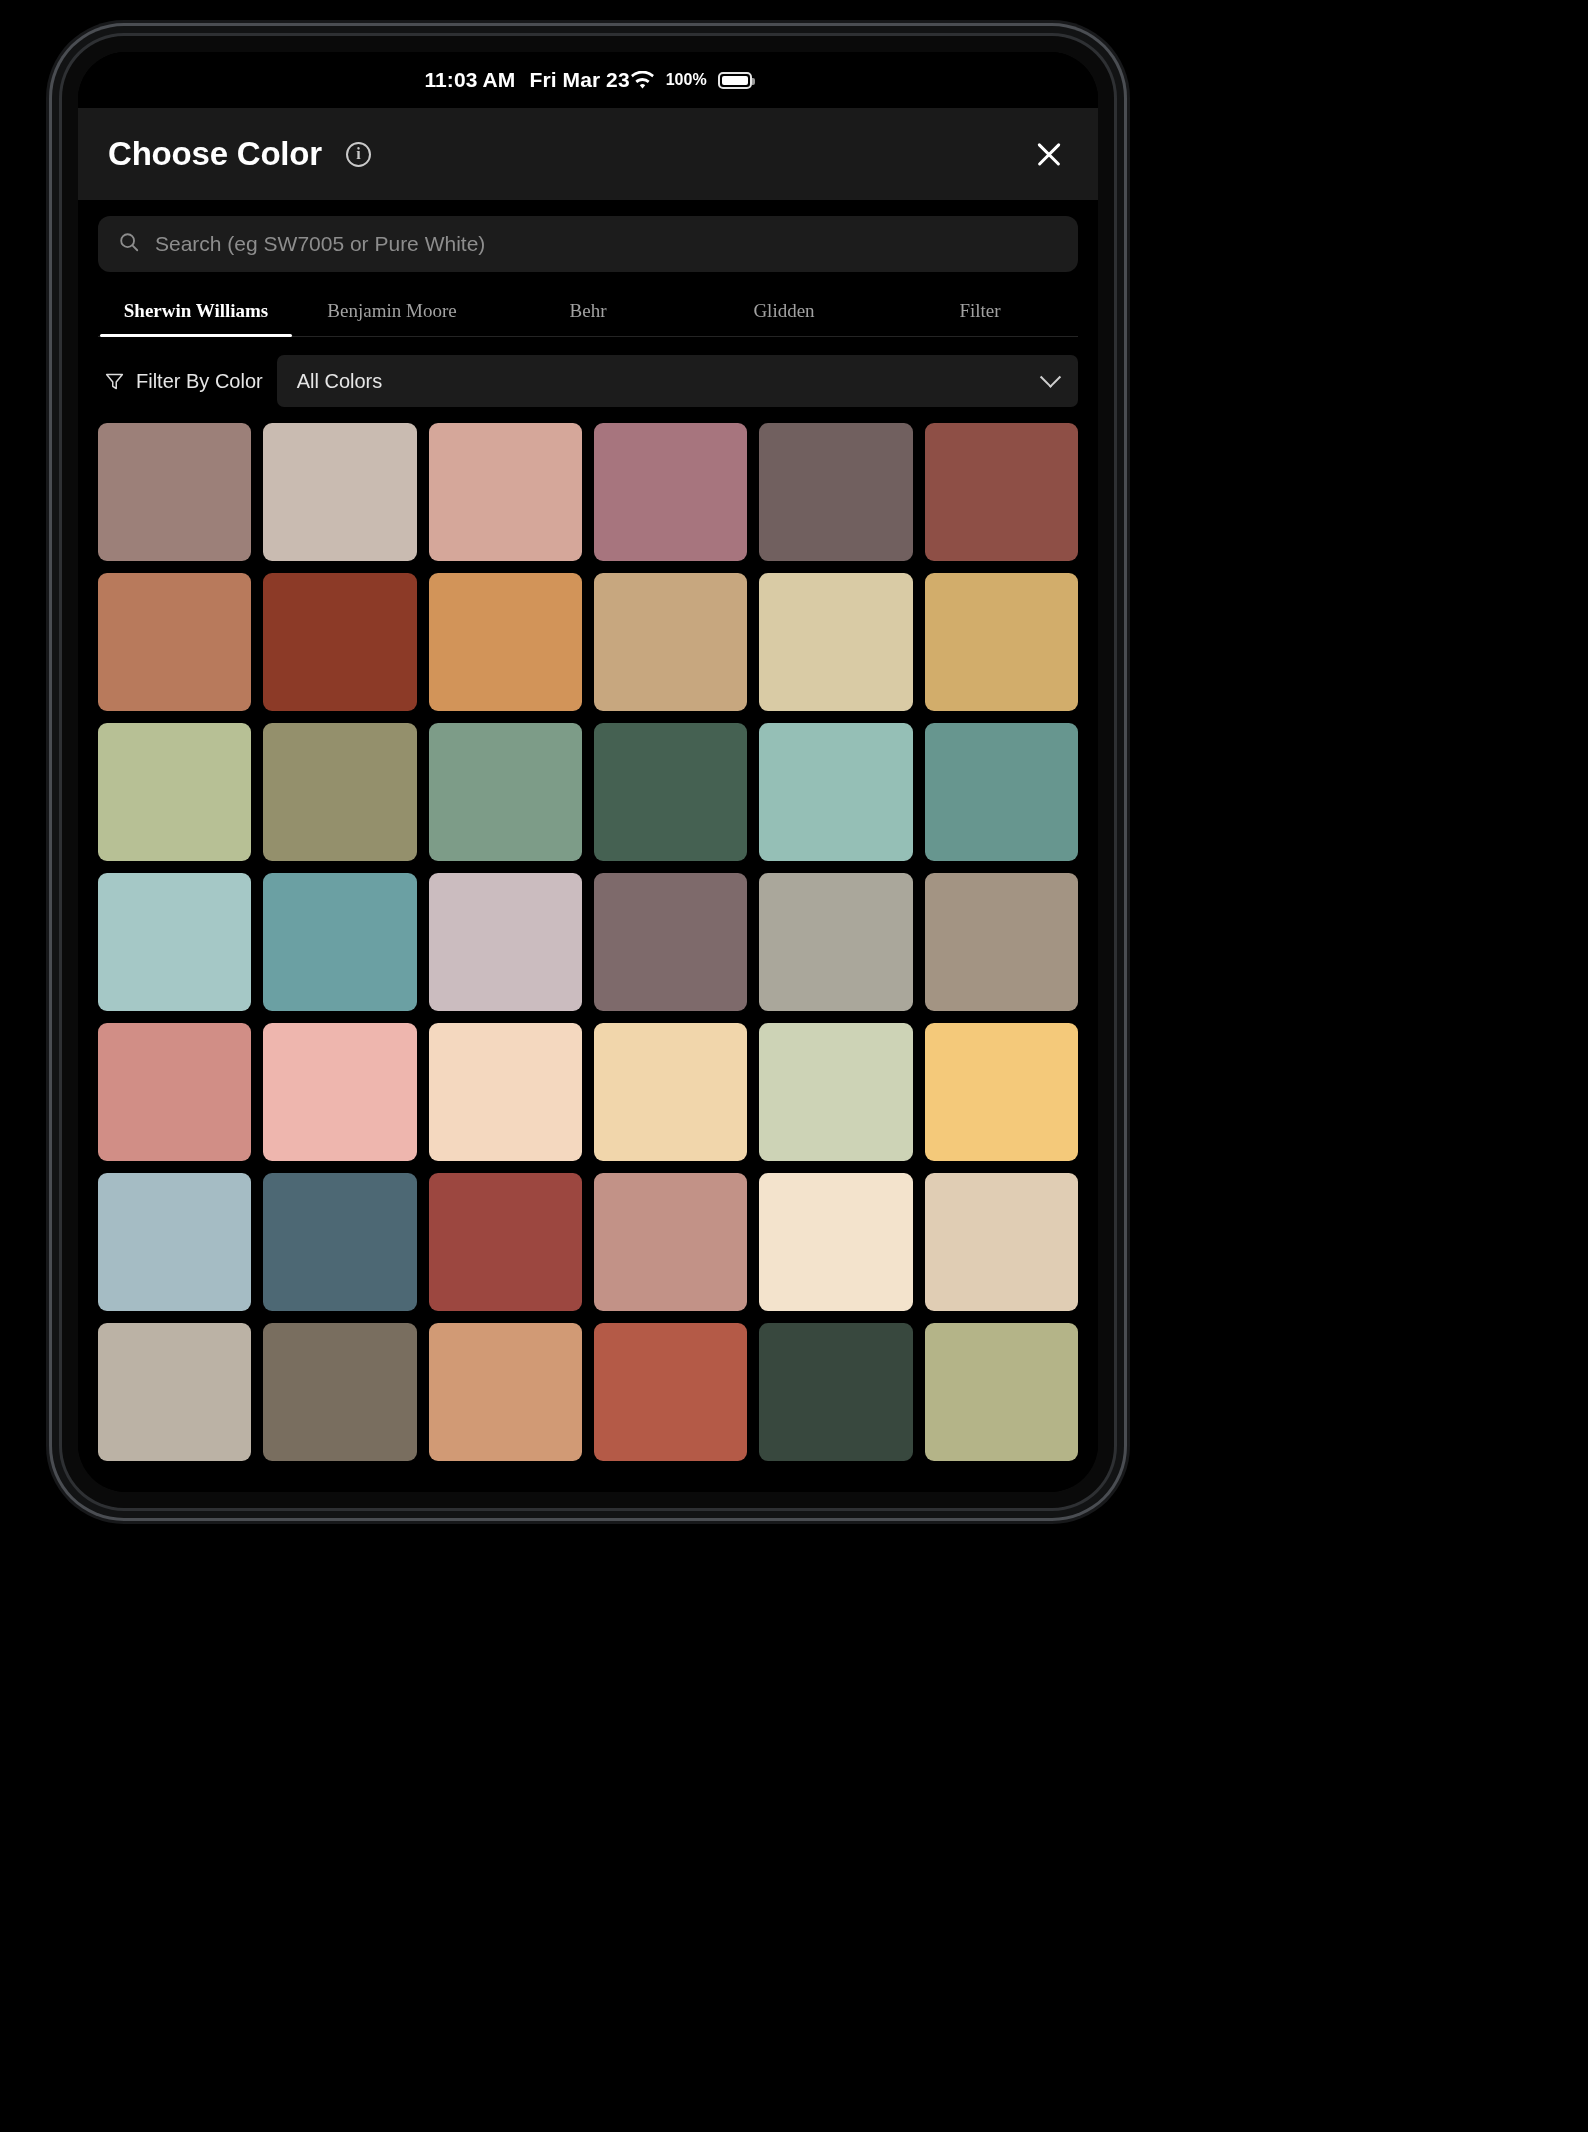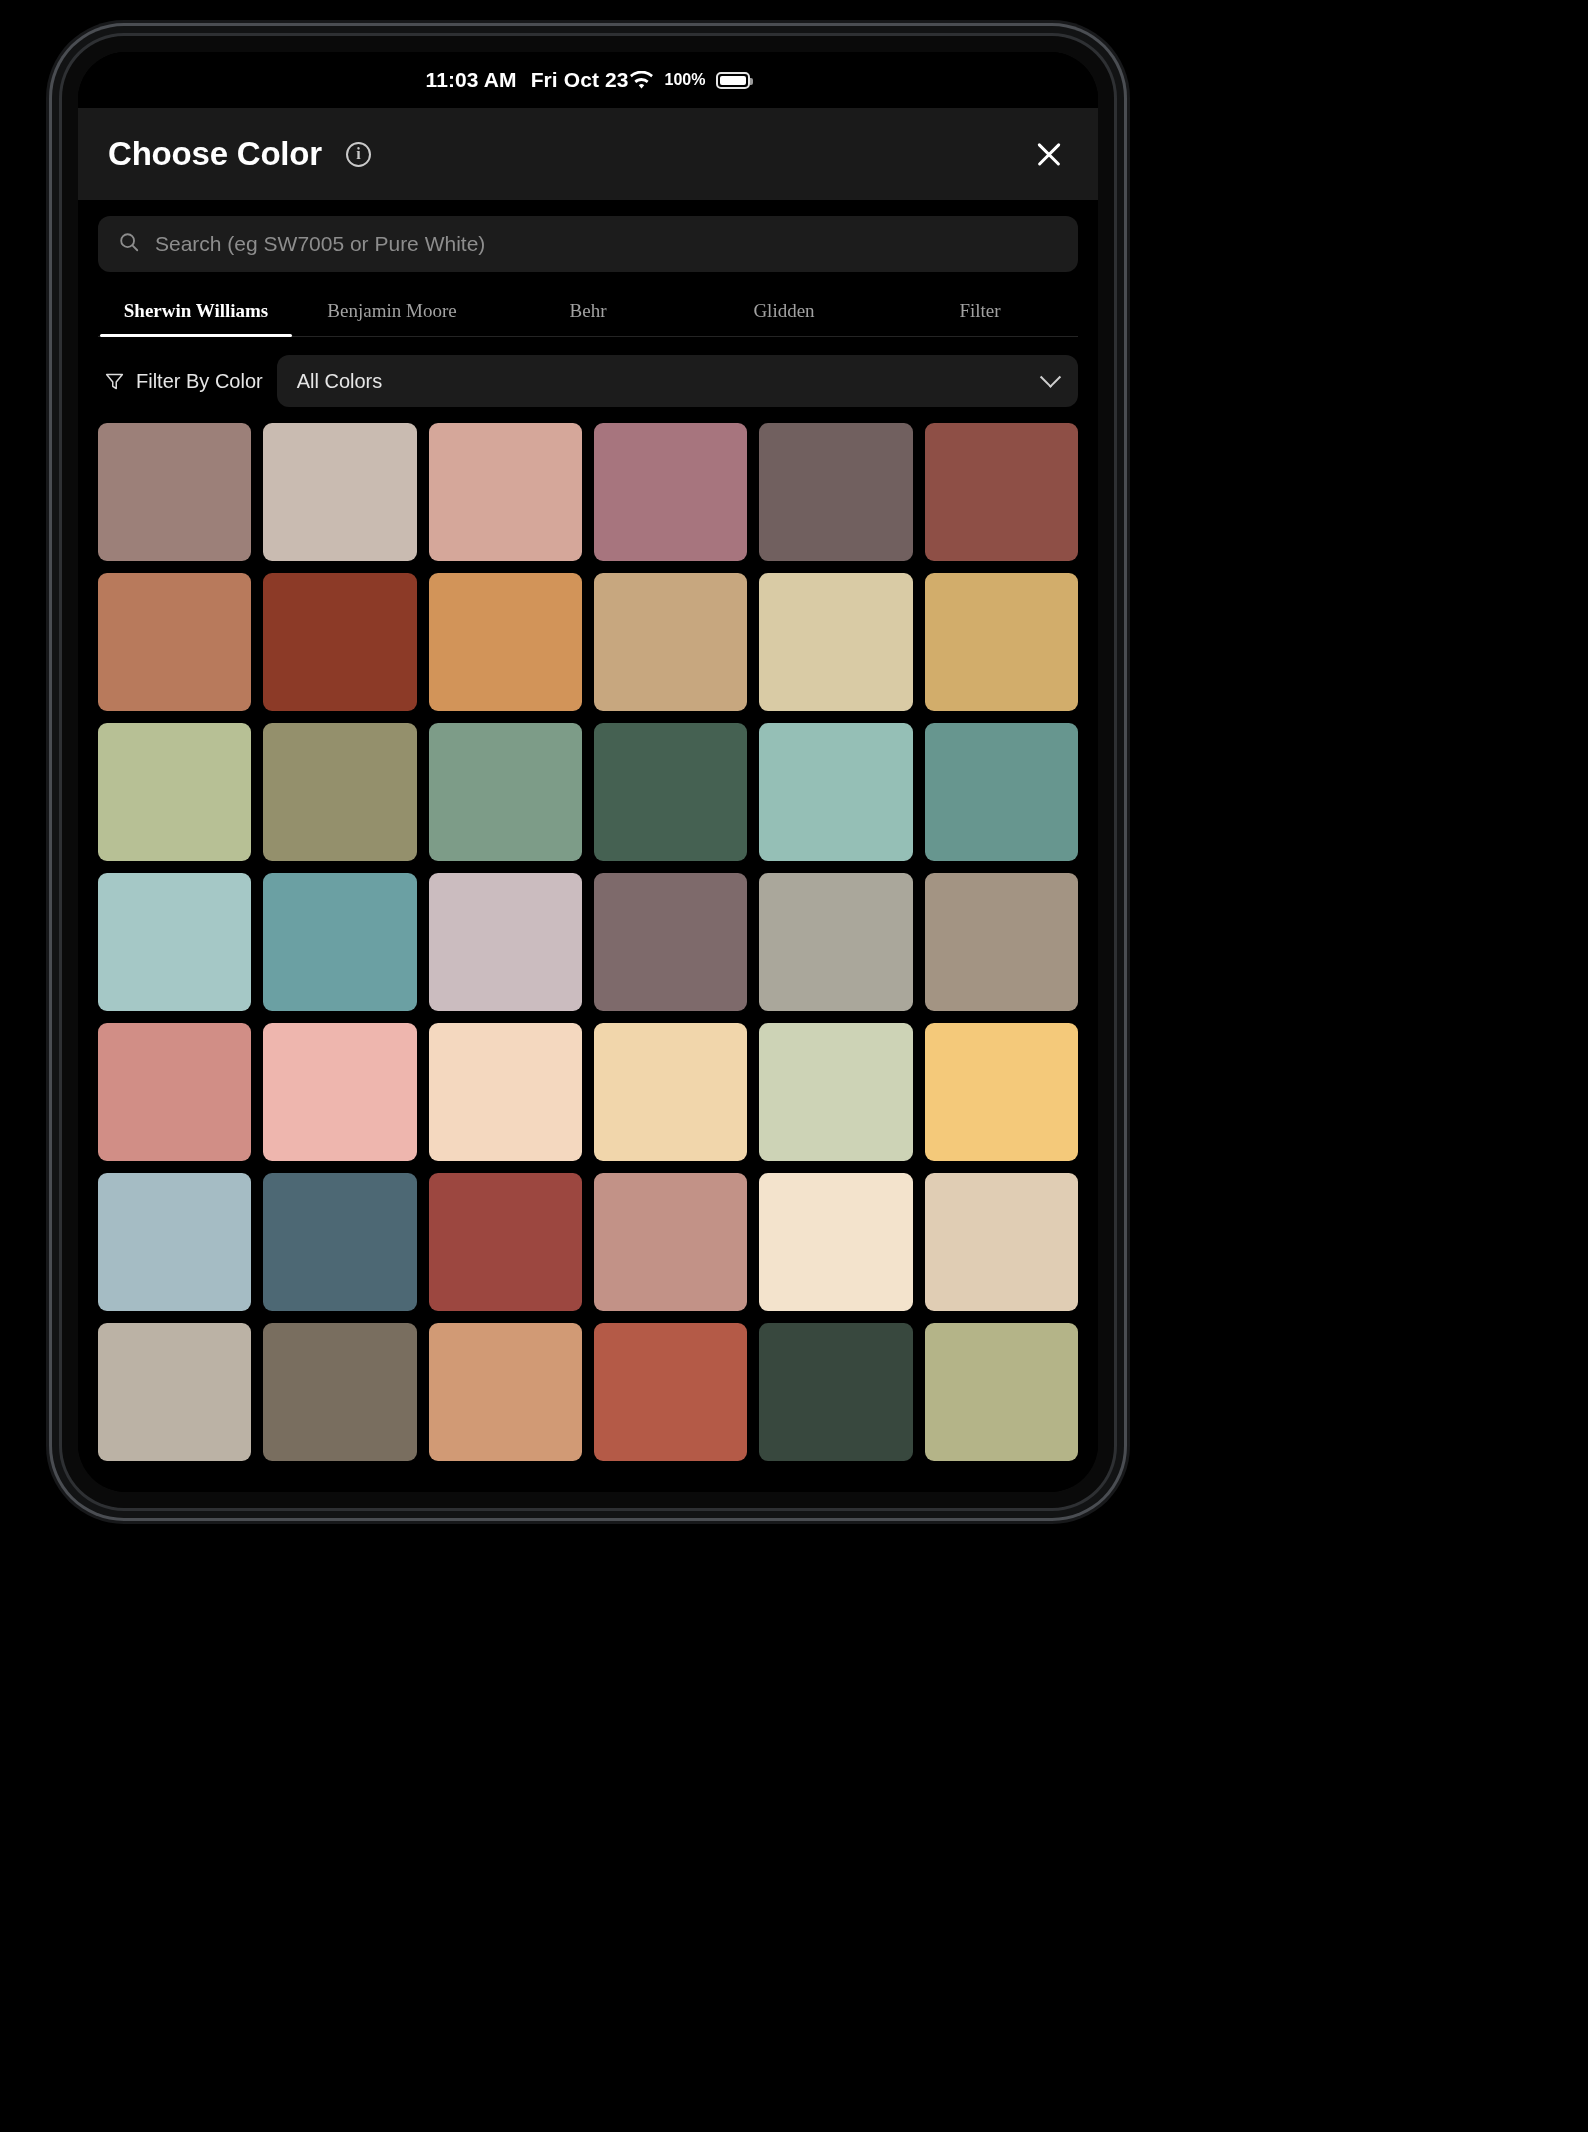--- a/index.html
+++ b/index.html
@@ -243,21 +243,21 @@
   }
   .funnel-icon { display: block; }
   .filter-label {
     color: #e6e6e6;
     font-size: 20px;
   }
   .filter-select {
     flex: 1;
     height: 52px;
     background: #1c1c1c;
-    border-radius: 12px;
+    border-radius: 7px;
     display: flex;
     align-items: center;
     justify-content: space-between;
     padding: 0 20px;
     box-sizing: border-box;
     cursor: pointer;
     gap: 36px;
   }
   .filter-value { color: #e6e6e6; font-size: 20px; }
   .chev {
@@ -383,21 +383,21 @@
             <div class="swatch" style="background: rgb(180, 90, 71);"></div>
             <div class="swatch" style="background: rgb(56, 72, 62);"></div>
             <div class="swatch" style="background: rgb(180, 180, 136);"></div>
           </div>
 
       </div>
 
       <div class="statusbar">
         <div class="status-left">
           <span>11:03 AM</span>
-          <span>Fri Oct 23</span>
+          <span>Fri Mar 23</span>
         </div>
         <div class="status-right">
           <span>
             <svg class="wifi-icon" width="25" height="19" viewBox="0 0 24 18" fill="#ffffff">
               <path d="M12 16.6l2.6-3.1a3.9 3.9 0 0 0-5.2 0L12 16.6z"></path>
               <path d="M12 9.4c1.9 0 3.7.7 5.1 1.9l1.7-2A10.6 10.6 0 0 0 12 6.6c-2.6 0-5 .9-6.8 2.7l1.7 2A7.7 7.7 0 0 1 12 9.4z"></path>
               <path d="M12 2.2c3.6 0 6.9 1.3 9.4 3.6L23 3.7A16 16 0 0 0 12 -.4 16 16 0 0 0 1 3.7l1.6 2.1A13.8 13.8 0 0 1 12 2.2z"></path>
             </svg>
           </span>
           <span>100%</span>

